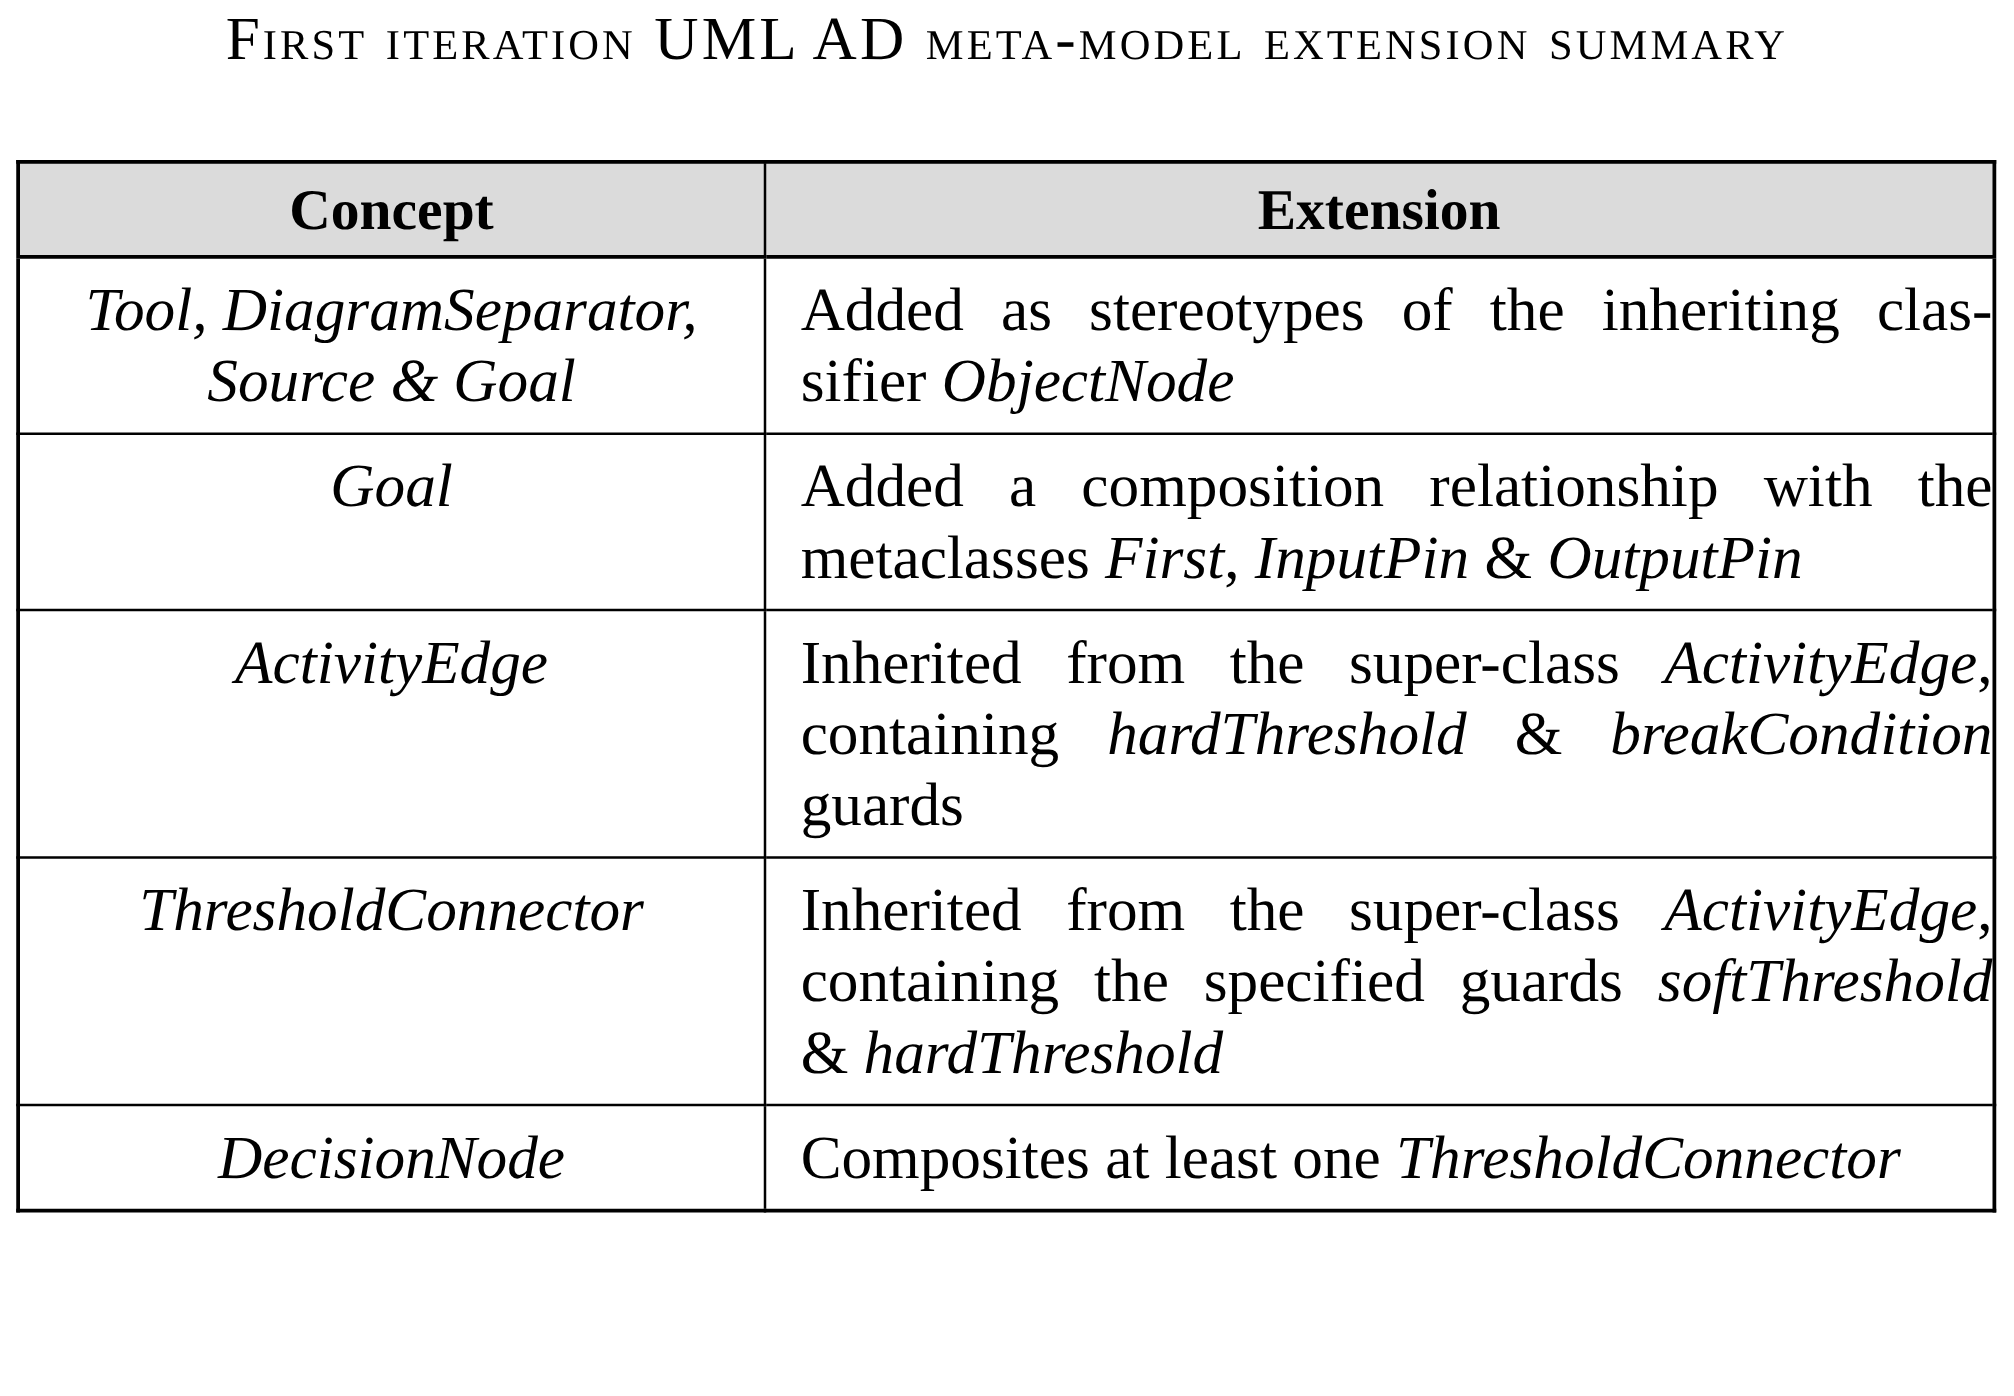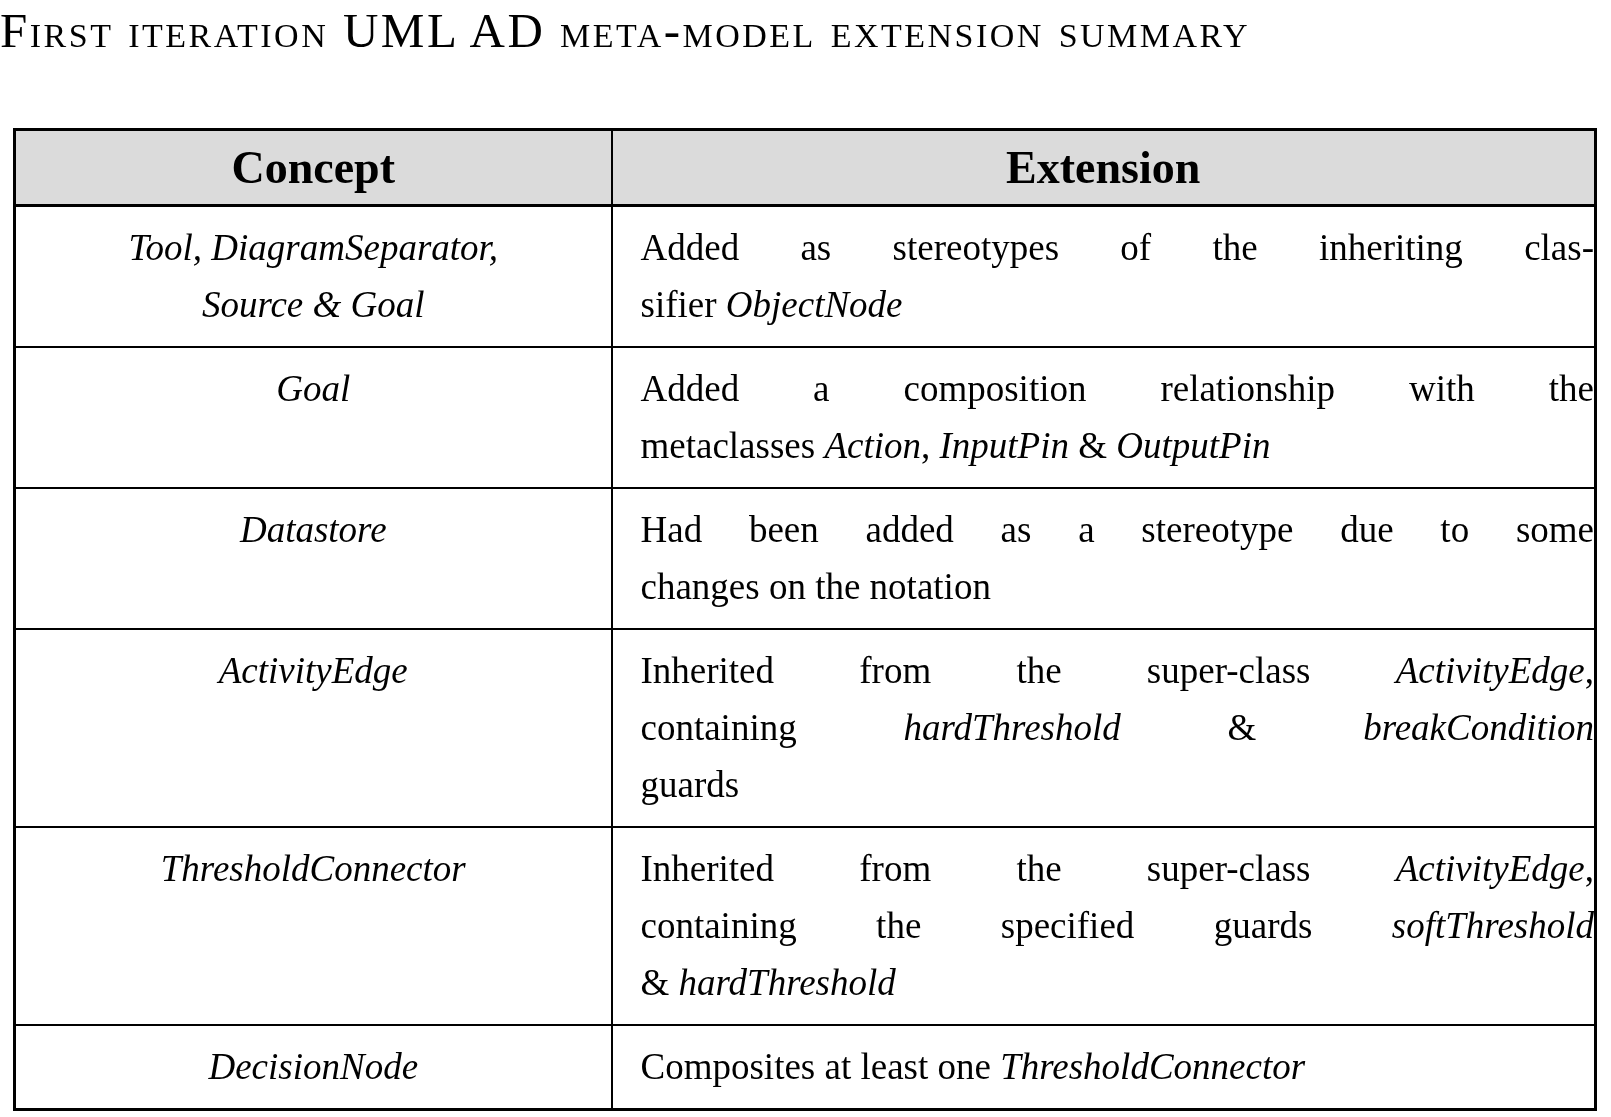--- a/index.html
+++ b/index.html
@@ -14,20 +14,21 @@
     background: var(--page-bg);
     overflow: hidden;
     font-family: "Liberation Serif", "DejaVu Serif", serif;
     color: var(--text-color);
     position: relative;
   }
   .caption {
     position: absolute;
     top: 2px; left: 0;
     width: 1611px;
+    text-align: center;
     font-variant: small-caps;
     font-size: 49px;
     letter-spacing: 2.5px;
     line-height: 58px;
     white-space: nowrap;
   }
   table.summary {
     position: absolute;
     left: 13px; top: 128px;
     width: 1584px;
@@ -41,21 +42,21 @@
     background: var(--header-bg);
     border-bottom: 3px solid var(--border-color);
     height: 76px;
     vertical-align: middle;
     text-align: center;
     font-weight: bold;
     font-size: 46px;
   }
   td {
     vertical-align: top;
-    font-size: 37px;
+    font-size: 49px;
     line-height: 57px;
     padding: 12px 0 13px 0;
   }
   td.cell-ext { padding-left: 28px; }
   .line { white-space: pre-wrap; }
   .line.center { text-align: center; }
   .line.just { text-align: justify; text-align-last: justify; }
   .line.last { text-align: left; }
   .it { font-style: italic; }
 </style>
@@ -85,30 +86,21 @@
           <div class="line just"><span>Added as stereotypes of the inheriting clas-</span></div>
           <div class="line last"><span>sifier </span><span class="it">ObjectNode</span></div>
         </td>
       </tr>
       <tr>
         <td class="cell-concept">
           <div class="line center"><span class="it">Goal</span></div>
         </td>
         <td class="cell-ext">
           <div class="line just"><span>Added a composition relationship with the</span></div>
-          <div class="line last"><span>metaclasses </span><span class="it">Action</span><span>, </span><span class="it">InputPin</span><span> &amp; </span><span class="it">OutputPin</span></div>
-        </td>
-      </tr>
-      <tr>
-        <td class="cell-concept">
-          <div class="line center"><span class="it">Datastore</span></div>
-        </td>
-        <td class="cell-ext">
-          <div class="line just"><span>Had been added as a stereotype due to some</span></div>
-          <div class="line last"><span>changes on the notation</span></div>
+          <div class="line last"><span>metaclasses </span><span class="it">First</span><span>, </span><span class="it">InputPin</span><span> &amp; </span><span class="it">OutputPin</span></div>
         </td>
       </tr>
       <tr>
         <td class="cell-concept">
           <div class="line center"><span class="it">ActivityEdge</span></div>
         </td>
         <td class="cell-ext">
           <div class="line just"><span>Inherited from the super-class </span><span class="it">ActivityEdge</span><span>,</span></div>
           <div class="line just"><span>containing </span><span class="it">hardThreshold</span><span> &amp; </span><span class="it">breakCondition</span></div>
           <div class="line last"><span>guards</span></div>

